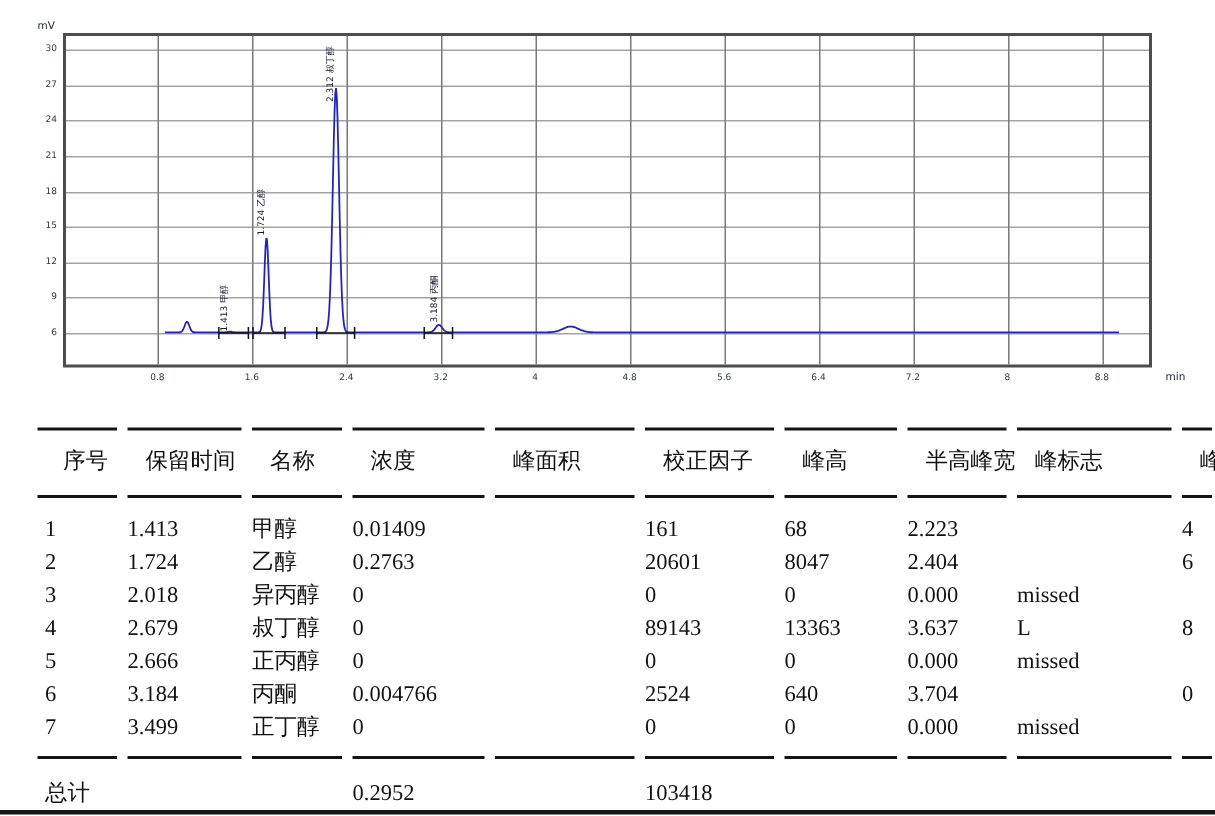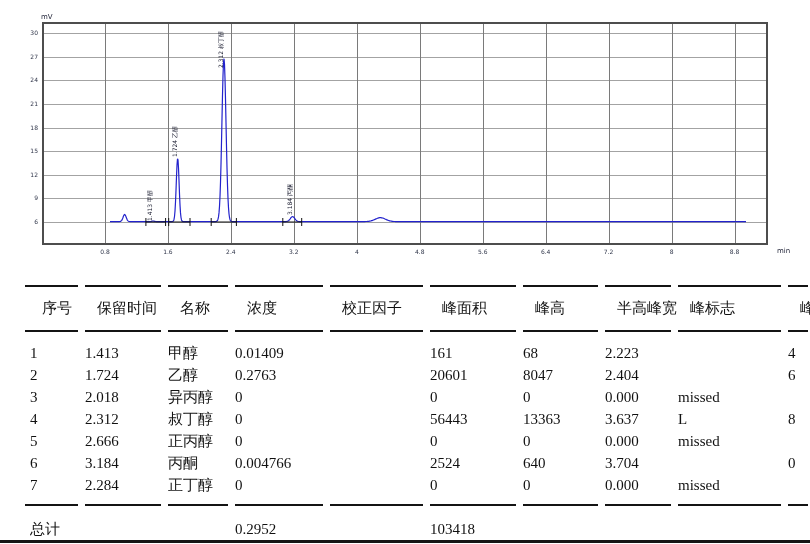--- a/index.html
+++ b/index.html
@@ -26,21 +26,21 @@
         grid-template-columns:60px 83px 67px 95px 100px 93px 82px 73px 110px 1fr;}
   .rule i{display:block;height:2px;background:#141414;margin-right:7px;}
   .rule i:last-child{margin-right:0;}
   .bottom-bar{position:absolute;left:0;top:540px;width:810px;height:3px;background:#161616;}
 </style>
 </head>
 <body>
 
 <div class="screen">
 
-  <div class="unit-lab" style="left:28px;top:13px;padding-left:13px;">mV</div>
+  <div class="unit-lab" style="left:12px;top:13px;padding-left:13px;">mV</div>
 
   <div class="plot">
       <div class="gl-h" style="top: 9px;"></div>
       <div class="gl-h" style="top: 33px;"></div>
       <div class="gl-h" style="top: 56px;"></div>
       <div class="gl-h" style="top: 80px;"></div>
       <div class="gl-h" style="top: 104px;"></div>
       <div class="gl-h" style="top: 127px;"></div>
       <div class="gl-h" style="top: 151px;"></div>
       <div class="gl-h" style="top: 174px;"></div>
@@ -97,22 +97,22 @@
       <i></i>
       <i></i>
       <i></i>
   </div>
 
   <div class="tgrid" style="top:297px;margin-left:12px;">
     <div>序号</div>
     <div>保留时间</div>
     <div>名称</div>
     <div>浓度</div>
+    <div>峰面积</div>
     <div>校正因子</div>
-    <div>峰面积</div>
     <div>峰高</div>
     <div>半高峰宽</div>
     <div>峰标志</div>
     <div>峰</div>
   </div>
 
   <div class="rule" style="top:330px;">
     <i></i>
       <i></i>
       <i></i>
@@ -157,25 +157,25 @@
         <div>0</div>
         <div></div>
         <div>0</div>
         <div>0</div>
         <div>0.000</div>
         <div>missed</div>
         <div></div>
       </div>
       <div class="tgrid" style="position: relative; top: 0px;">
         <div>4</div>
-        <div>2.312</div>
+        <div>2.679</div>
         <div>叔丁醇</div>
         <div>0</div>
         <div></div>
-        <div>56443</div>
+        <div>89143</div>
         <div>13363</div>
         <div>3.637</div>
         <div>L</div>
         <div>8</div>
       </div>
       <div class="tgrid" style="position: relative; top: 0px;">
         <div>5</div>
         <div>2.666</div>
         <div>正丙醇</div>
         <div>0</div>
@@ -193,21 +193,21 @@
         <div>0.004766</div>
         <div></div>
         <div>2524</div>
         <div>640</div>
         <div>3.704</div>
         <div></div>
         <div>0</div>
       </div>
       <div class="tgrid" style="position: relative; top: 0px;">
         <div>7</div>
-        <div>2.284</div>
+        <div>3.499</div>
         <div>正丁醇</div>
         <div>0</div>
         <div></div>
         <div>0</div>
         <div>0</div>
         <div>0.000</div>
         <div>missed</div>
         <div></div>
       </div>
     </div>

